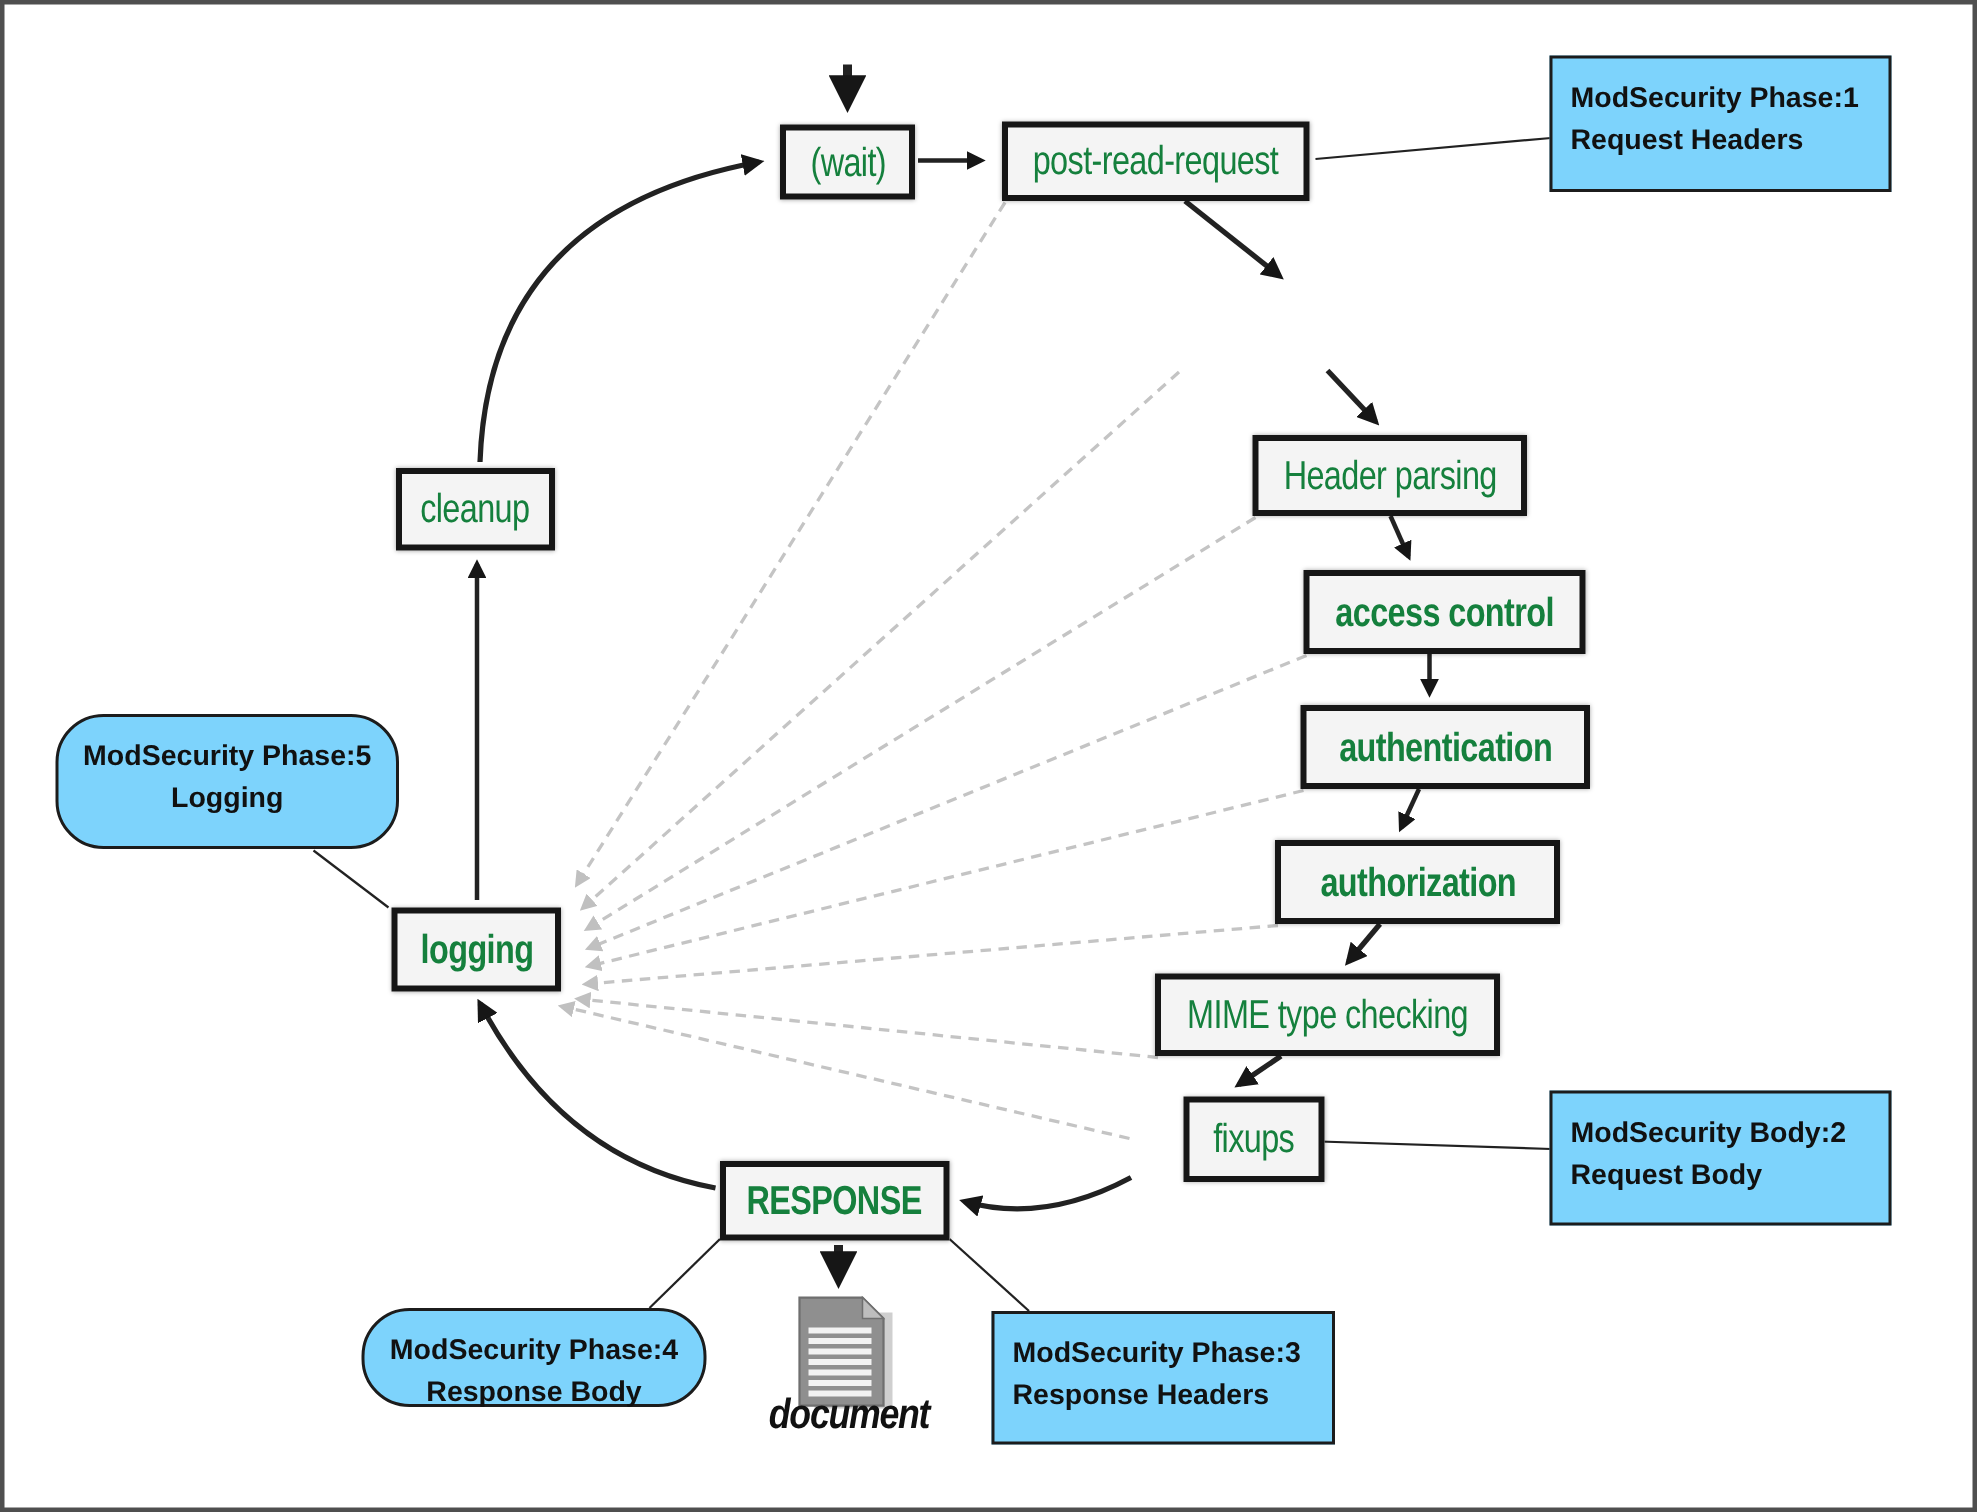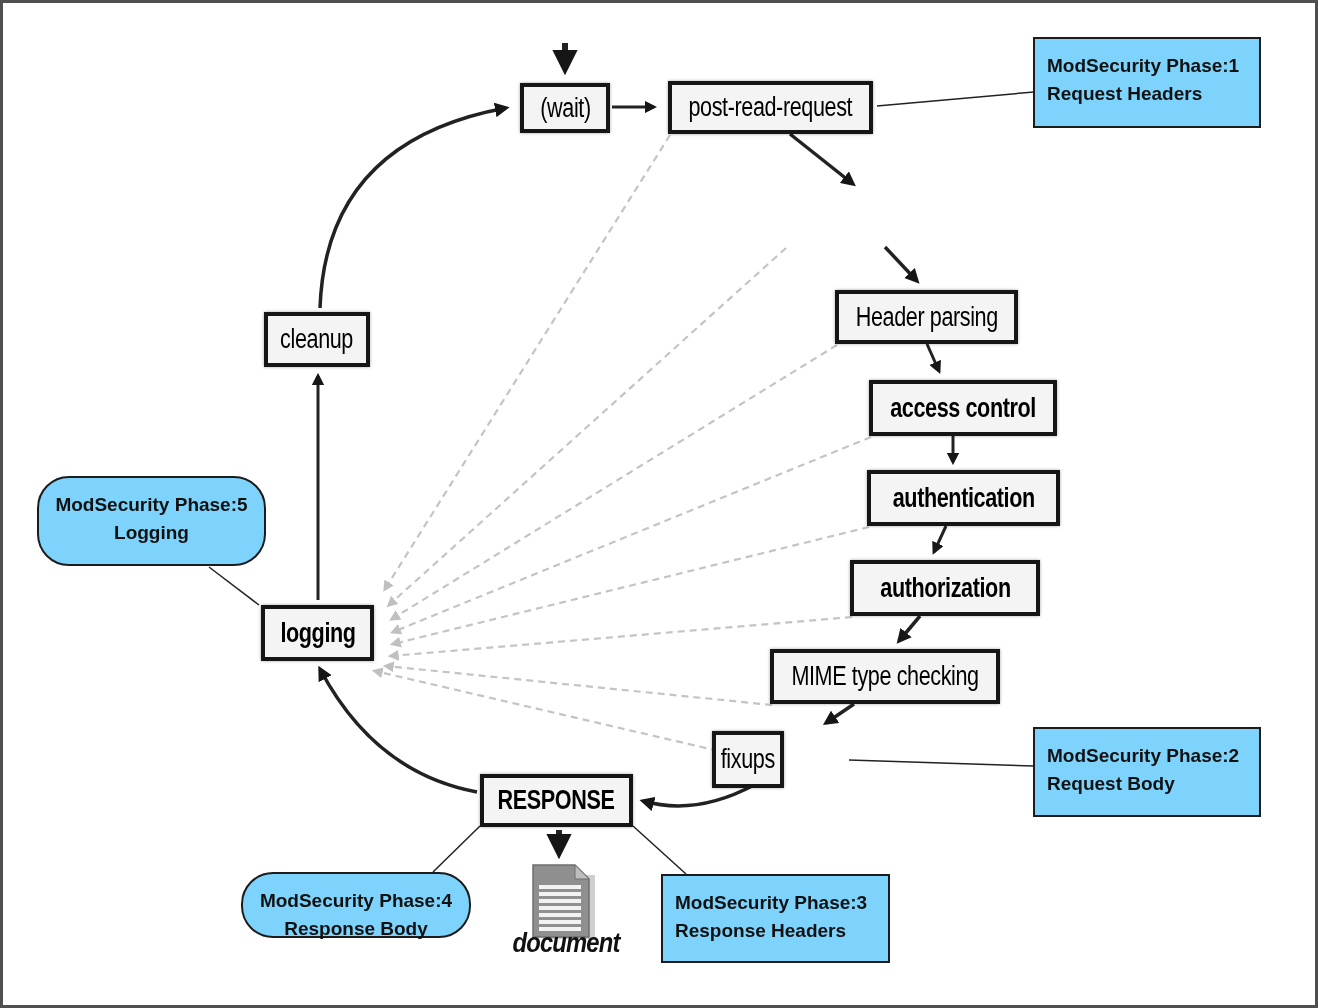--- a/index.html
+++ b/index.html
@@ -13,21 +13,21 @@
     overflow:hidden;
   }
   svg.edges{position:absolute;left:0;top:0;width:1312px;height:1002px;}
   .node{
     position:absolute;
     box-sizing:border-box;
     background:var(--node-fill,#f4f4f4);
     border:4px solid var(--node-border,#161616);
     display:flex;align-items:center;justify-content:center;
     box-shadow:0 0 3px rgba(0,0,0,.35);
-    color:#000000;
+    color:#15803d;
     white-space:nowrap;
   }
   .node span{
     display:inline-block;
     transform:scaleX(.8);
     letter-spacing:-.5px;
     font-size:27px;
     font-weight:normal;
   }
   .node.bold span{font-weight:bold;}
@@ -120,39 +120,39 @@
     </div>
   <div class="node bold" style="left:864px;top:467px;width:193px;height:56px;">
       <span>authentication</span>
     </div>
   <div class="node bold" style="left:847px;top:557px;width:190px;height:56px;">
       <span>authorization</span>
     </div>
   <div class="node" style="left:767px;top:646px;width:230px;height:55px;">
       <span>MIME type checking</span>
     </div>
-  <div class="node" style="left:709px;top:728px;width:72px;height:57px;justify-content:center;">
+  <div class="node" style="left:786px;top:728px;width:94px;height:57px;justify-content:center;">
       <span>fixups</span>
     </div>
   <div class="node bold" style="left:477px;top:771px;width:153px;height:53px;">
       <span>RESPONSE</span>
     </div>
   <div class="node bold" style="left:258px;top:602px;width:113px;height:56px;">
       <span>logging</span>
     </div>
   <div class="node" style="left:261px;top:309px;width:106px;height:55px;">
       <span>cleanup</span>
     </div>
 
   <div class="callout" style="left:1030px;top:34px;width:228px;height:91px;">
     <div>ModSecurity Phase:1</div>
     <div>Request Headers</div>
   </div>
   <div class="callout" style="left:1030px;top:724px;width:228px;height:90px;">
-    <div>ModSecurity Phase:2</div>
+    <div>ModSecurity Body:2</div>
     <div>Request Body</div>
   </div>
   <div class="callout" style="left:658px;top:871px;width:229px;height:89px;">
     <div>ModSecurity Phase:3</div>
     <div>Response Headers</div>
   </div>
   <div class="callout right" style="left:238px;top:869px;width:230px;height:66px;">
     <div>ModSecurity Phase:4</div>
     <div>Response Body</div>
   </div>

